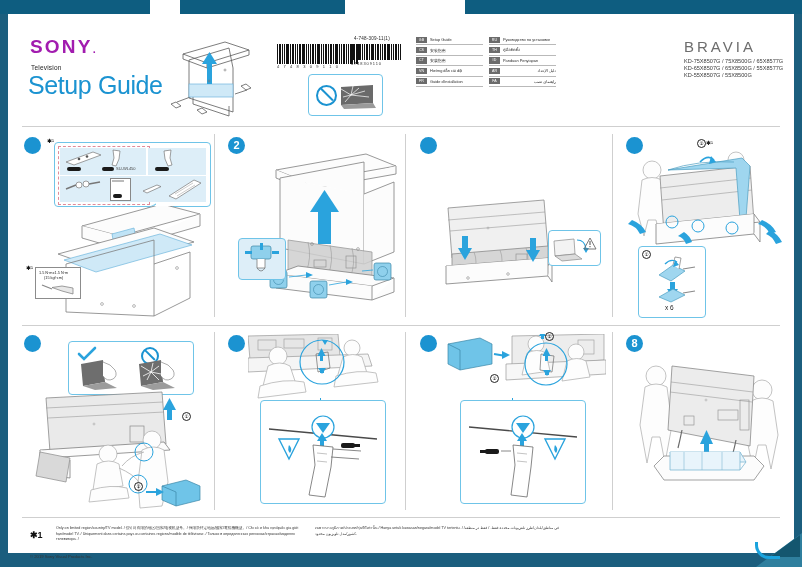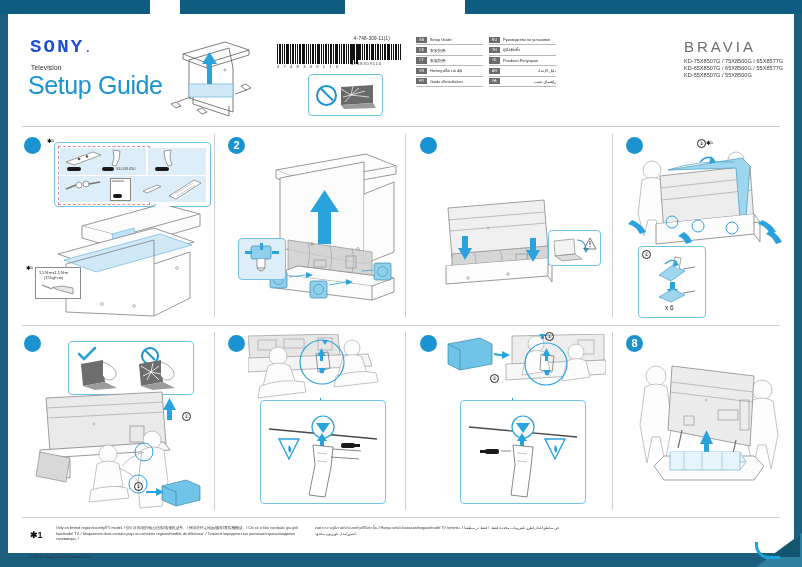--- a/index.html
+++ b/index.html
@@ -11,22 +11,22 @@
   .flap{position:absolute;right:0;bottom:0;width:62px;height:42px;overflow:hidden;}
   .flap .tri{position:absolute;right:0;bottom:0;width:0;height:0;
     border-left:46px solid transparent;border-bottom:34px solid #2f7f9e;}
   .flap .tri2{position:absolute;right:2px;bottom:10px;width:0;height:0;
     border-left:30px solid transparent;border-bottom:22px solid #14566f;}
   .flap .curve{position:absolute;right:22px;bottom:8px;width:22px;height:14px;
     border-bottom:3px solid #1ba3dd;border-left:3px solid #1ba3dd;border-radius:0 0 0 14px;}
 
   
   #header{position:absolute;left:0;top:0;width:786px;height:112px;}
-  .sony{position:absolute;left:22px;top:22px;font-family:Liberation Mono, monospace;
-    font-weight:bold;font-size:19px;letter-spacing:2.2px;color:#1d4ed8;}
+  .sony{position:absolute;left:22px;top:22px;font-family:Liberation Sans, sans-serif;
+    font-weight:bold;font-size:19px;letter-spacing:2.2px;color:#a21caf;}
   .sony .dot{font-size:11px;}
   .tv-label{position:absolute;left:23px;top:50px;font-size:6.5px;color:#222;letter-spacing:.2px;}
   .setup-title{position:absolute;left:20px;top:57px;font-size:25px;color:#1b93d1;
     font-weight:400;letter-spacing:-.4px;}
 
   
   .bc{position:absolute;display:flex;align-items:flex-end;height:20px;}
   .bc i{display:block;background:#111;height:100%;margin-right:1px;}
   .bcnum{position:absolute;font-size:4px;color:#333;letter-spacing:1.6px;}
   .partno{position:absolute;font-size:4.6px;color:#222;letter-spacing:.2px;}

